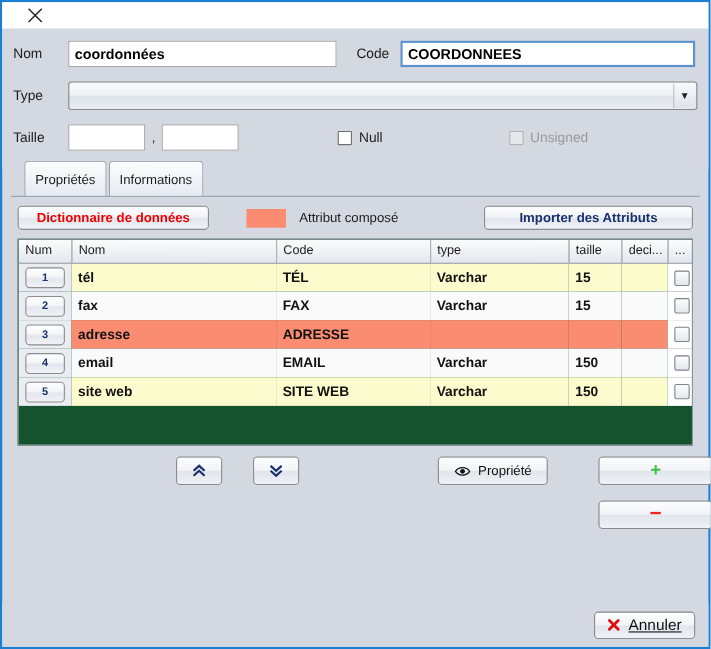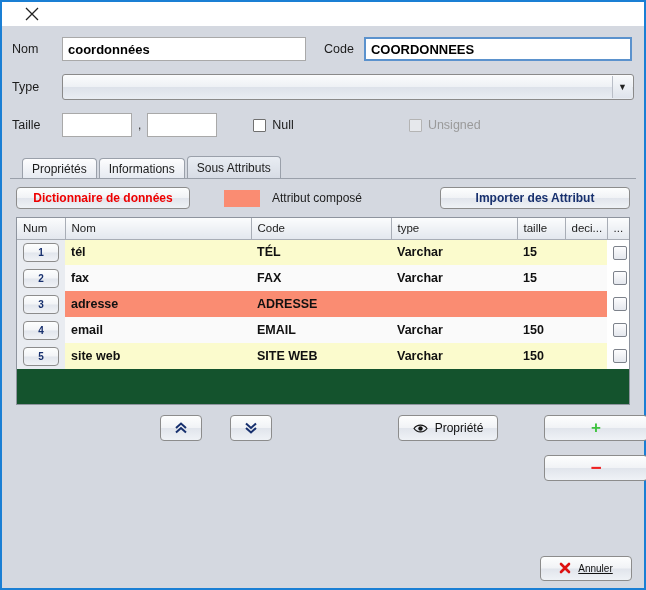--- a/index.html
+++ b/index.html
@@ -105,21 +105,21 @@
     font-size: 9px;
     color: #222;
   }
   .comma { margin: 0 6px; font-size: 12px; color: #333; }
 
   .chk-wrap {
     display: flex; align-items: center;
     font-size: 12.5px;
     color: #1c1c1c;
   }
-  .chk-wrap.null { margin-left: 36px; }
+  .chk-wrap.null { margin-left: 90px; }
   .chk-wrap.unsigned { margin-left: 115px; color: #9a9a9a; }
   .cbox {
     width: 13px; height: 13px;
     border: 1px solid #707070;
     background: #fff;
     margin-right: 6px;
     border-radius: 1px;
   }
   .cbox.dis { border-color: #b4b4b4; background: #e6e8ec; }
 
@@ -128,21 +128,21 @@
     margin: 2px 8px 0 8px;
     position: relative;
   }
   .tabstrip {
     display: flex;
     align-items: flex-end;
     height: 22px;
     padding-left: 12px;
   }
   .tab {
-    height: 20px;
+    height: 32px;
     padding: 0 9px;
     font-size: 12px;
     color: #1c1c1c;
     display: flex; align-items: center;
     background: linear-gradient(to bottom, #fdfdfe, #e6eaf1);
     border: 1px solid #9aa0aa;
     border-bottom: none;
     border-radius: 4px 4px 0 0;
     margin-right: 2px;
     cursor: pointer;
@@ -304,21 +304,21 @@
     height: 40px;
     background: #d4d8e0;
     display: flex;
     align-items: center;
     justify-content: flex-end;
     padding-right: 12px;
   }
   .btn-footer {
     width: 92px; height: 25px;
     margin-left: 12px;
-    font-size: 10px;
+    font-size: 14px;
   }
   .btn-footer .gi { margin-right: 7px; display: flex; }
   .u { text-decoration: underline; }
 </style>
 </head>
 <body>
 
 <div class="window">
 
   <div class="titlebar">
@@ -359,30 +359,29 @@
         <span class="cbox dis"></span>
         <span>Unsigned</span>
       </div>
     </div>
   </div>
 
   <div class="tabs-host">
     <div class="tabstrip">
       <div class="tab">Propriétés</div>
       <div class="tab">Informations</div>
-      <div class="tab active">Sous Attributs</div>
     </div>
 
     <div class="tab-body">
 
       <div class="tab-toolbar">
         <div class="btn btn-dico">Dictionnaire de données</div>
         <span class="swatch"></span>
         <span class="swatch-lbl">Attribut composé</span>
-        <div class="btn btn-import">Importer des Attribut</div>
+        <div class="btn btn-import">Importer des Attributs</div>
       </div>
 
       <div class="table-box">
         <table class="grid">
           <colgroup>
             <col style="width:48px">
               <col style="width:186px">
               <col style="width:140px">
             <col style="width:126px">
               <col style="width:48px">

